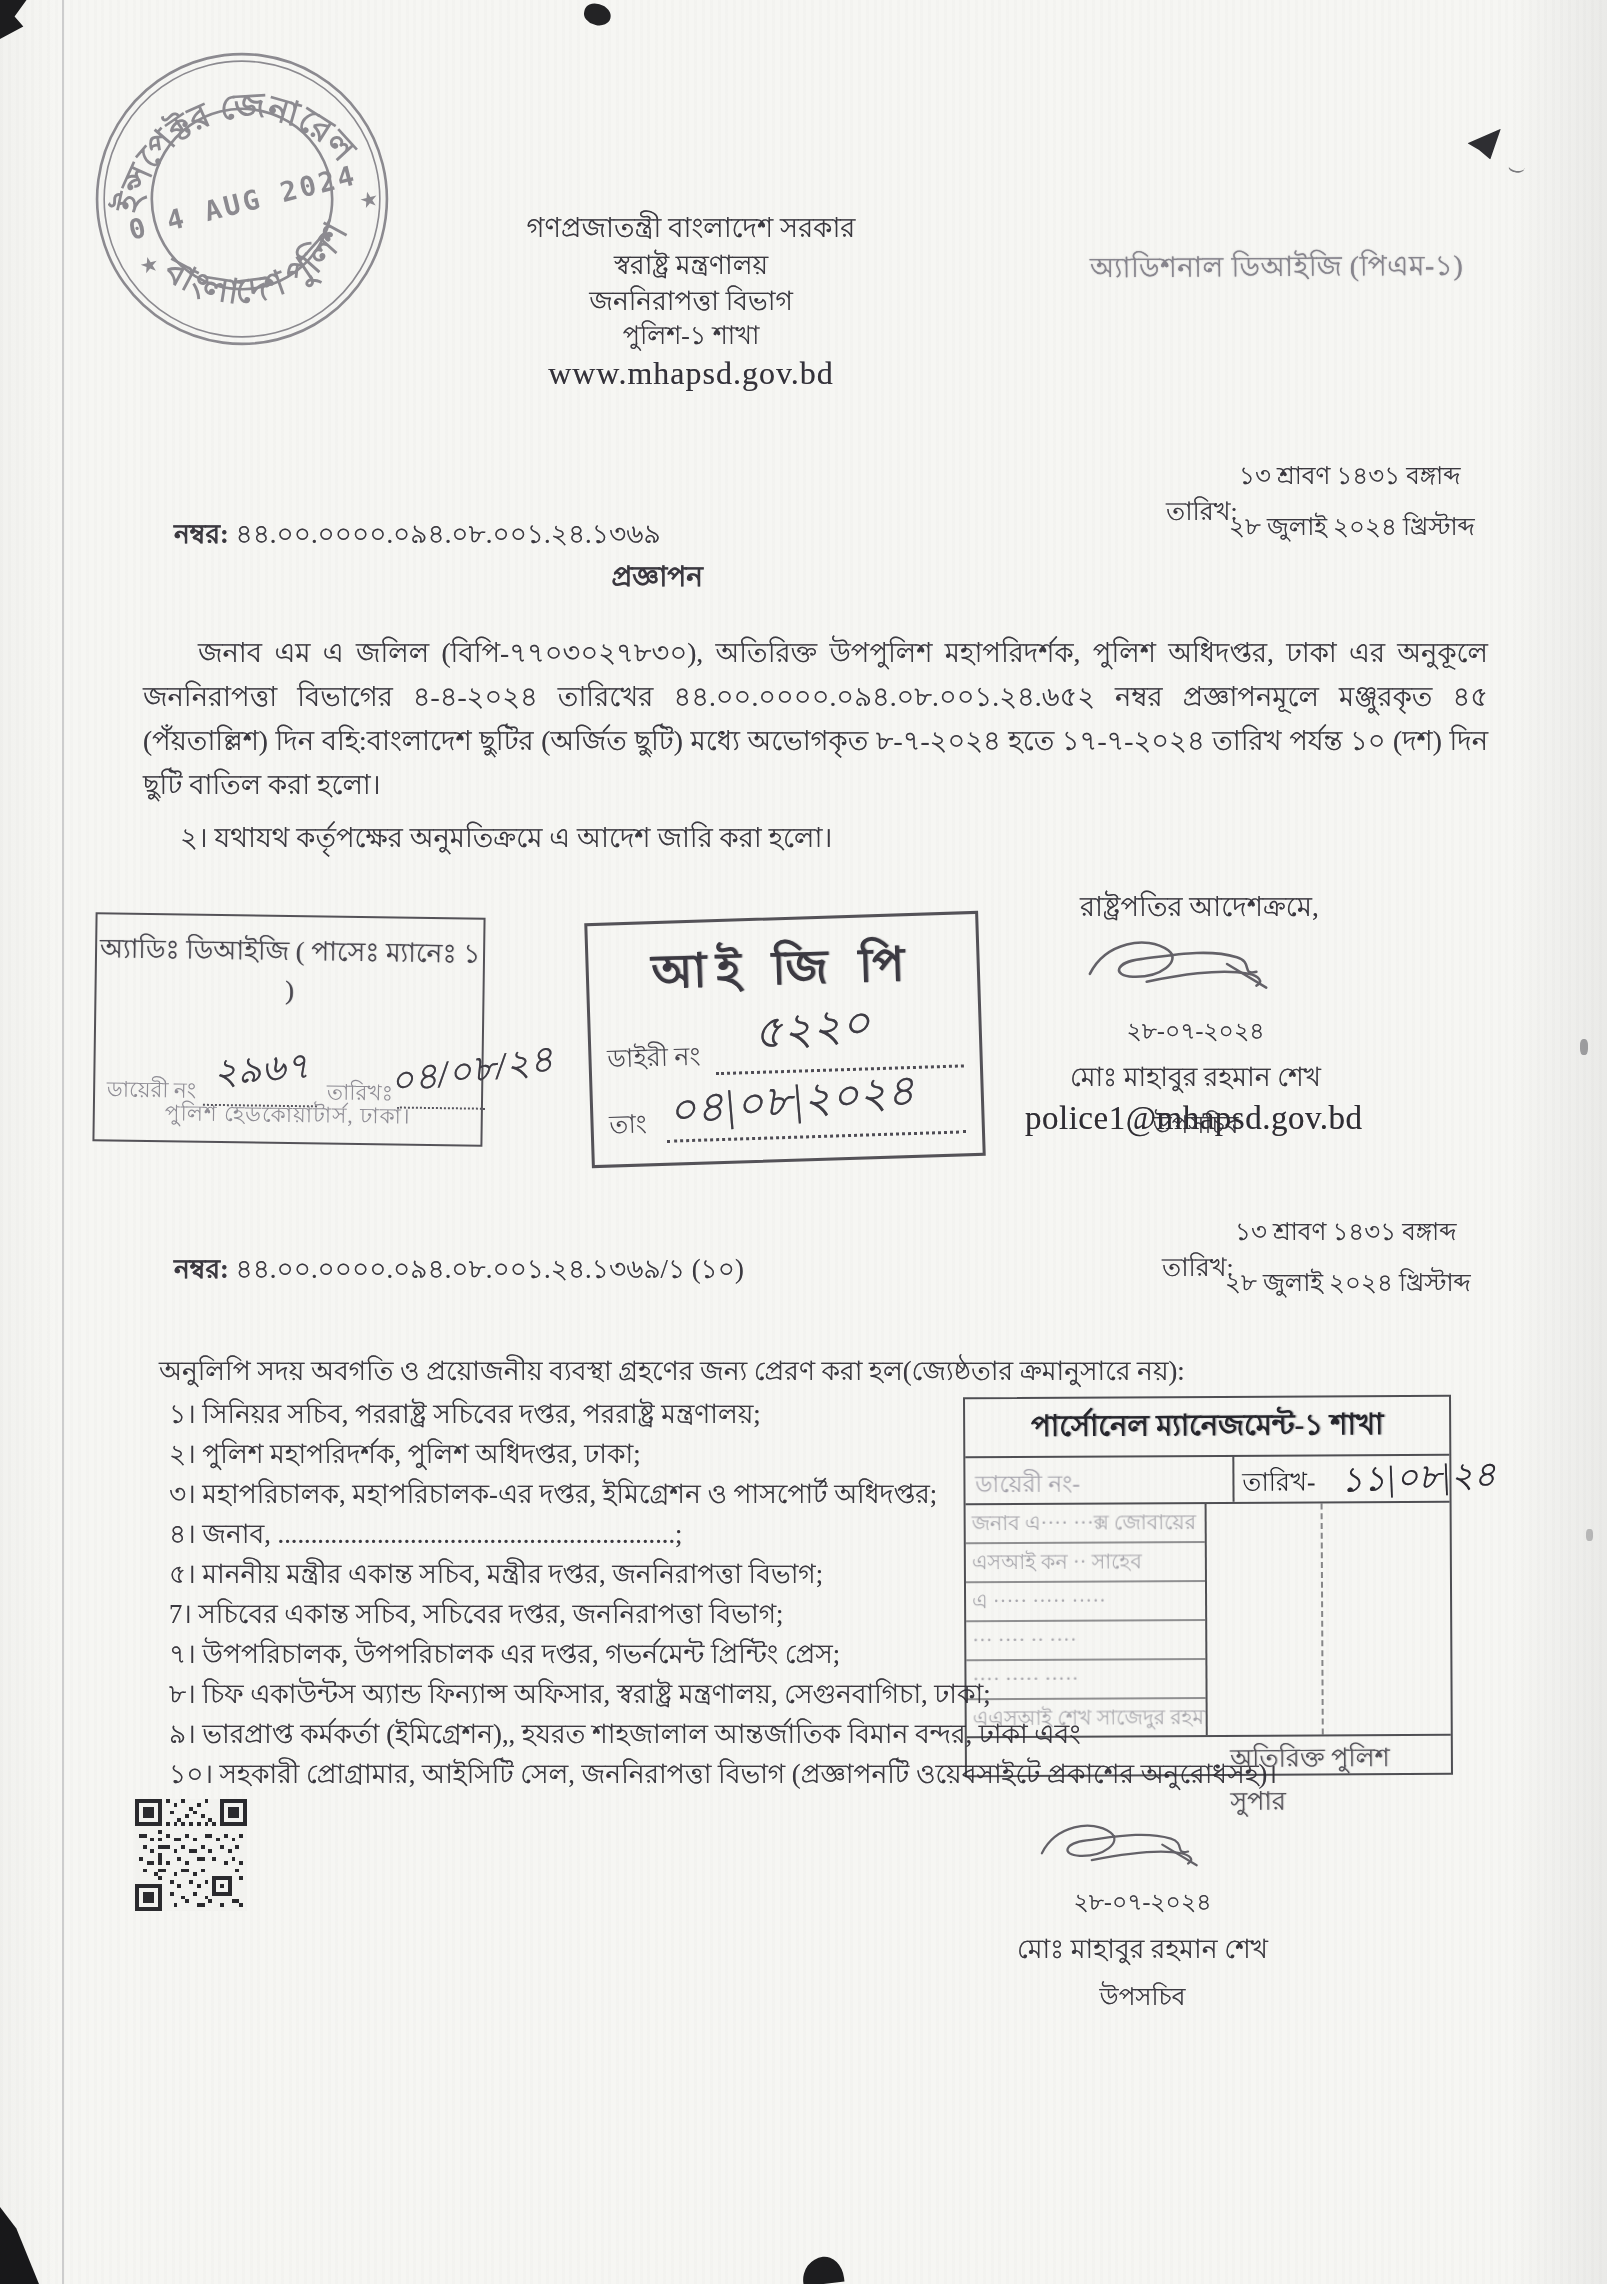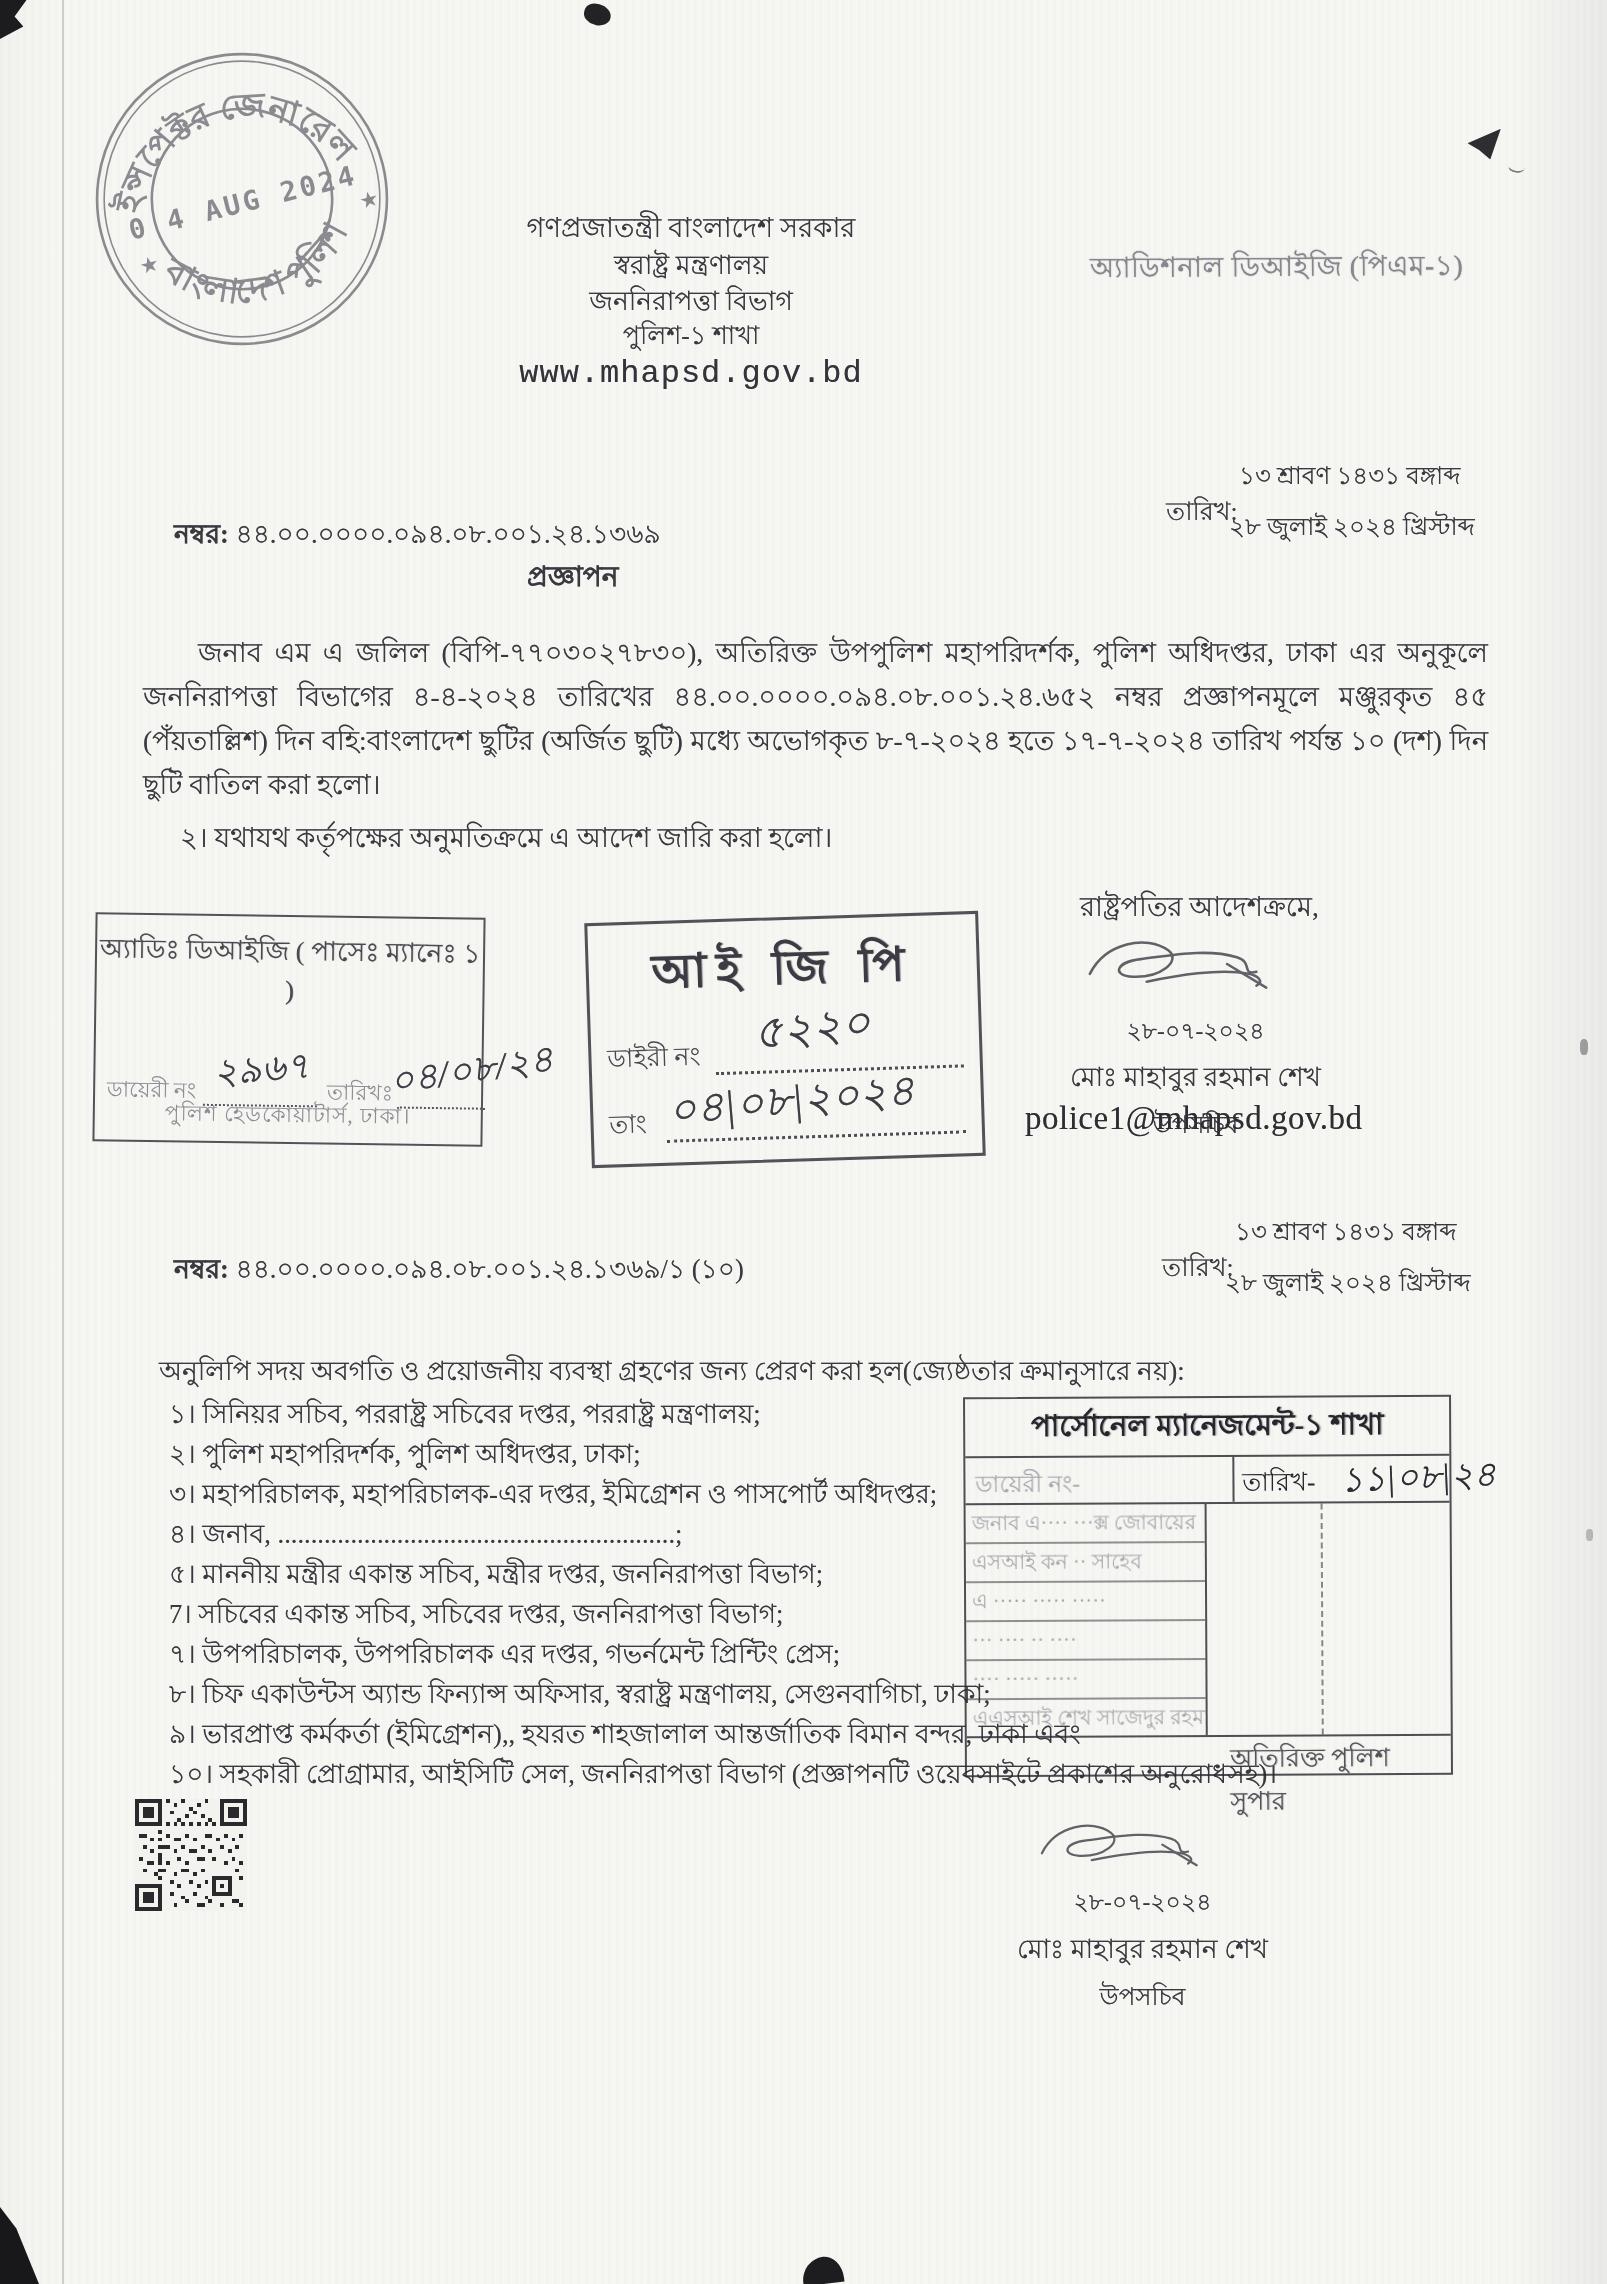--- a/index.html
+++ b/index.html
@@ -30,36 +30,36 @@
   
   .seal{left:90px;top:47px;width:304px;height:304px;transform:rotate(-14deg);opacity:.78;}
   .seal svg{width:100%;height:100%;}
   .seal text{fill:#6f6d75;}
 
   
   .hdr{left:392px;top:210px;width:598px;text-align:center;}
   .hdr .h1{font-size:27.4px;line-height:37px;}
   .hdr .h2,.hdr .h3{font-size:26.5px;line-height:36px;}
   .hdr .h4{font-size:25.5px;line-height:34px;}
-  .hdr .web{font-size:32px;line-height:41px;letter-spacing:1px;color:#34323a;font-family:Liberation Mono, monospace;}
+  .hdr .web{font-size:32px;line-height:41px;letter-spacing:1px;color:#34323a;}
   .sidenote{left:1090px;top:245px;width:392px;font-size:28px;color:#87858d;letter-spacing:0.5px;transform:rotate(-.4deg);text-shadow:0 0 1.2px rgba(135,133,141,.9);}
 
   
   .dateblk{width:333px;}
   .dateblk .dl{position:absolute;left:0;top:35px;font-size:25.5px;}
   .dateblk .d1{margin-left:73px;font-size:24.5px;}
   .dateblk .d2{margin-left:63px;margin-top:10.8px;font-size:24.5px;}
   .dblk1{left:1166px;top:457px;}
   .dblk2{left:1162px;top:1213px;}
 
   .numline{font-size:26.5px;white-space:nowrap;}
   .numline .lbl{font-weight:bold;text-align:right;}
   .num1{left:174px;top:514px;}
   .num2{left:174px;top:1249px;}
-  .memo-title{left:527px;top:555px;width:176px;text-align:left;font-size:28px;font-weight:600;}
+  .memo-title{left:527px;top:555px;width:176px;text-align:right;font-size:28px;font-weight:600;}
 
   .para1{left:143px;top:631px;width:1345px;font-size:27.4px;line-height:44px;text-align:justify;text-indent:55px;}
   .para2{left:180px;top:817px;font-size:27.4px;}
 
   
   .byorder{left:1080px;top:886px;font-size:27.4px;}
   .sig{stroke:#4a4850;fill:none;stroke-width:2.6;stroke-linecap:round;opacity:.85;}
   .sig1{left:1082px;top:925px;width:196px;height:80px;}
   .appr-col{left:1063px;top:1013px;width:265px;text-align:center;}
   .appr-col .ad{font-size:23.5px;}

